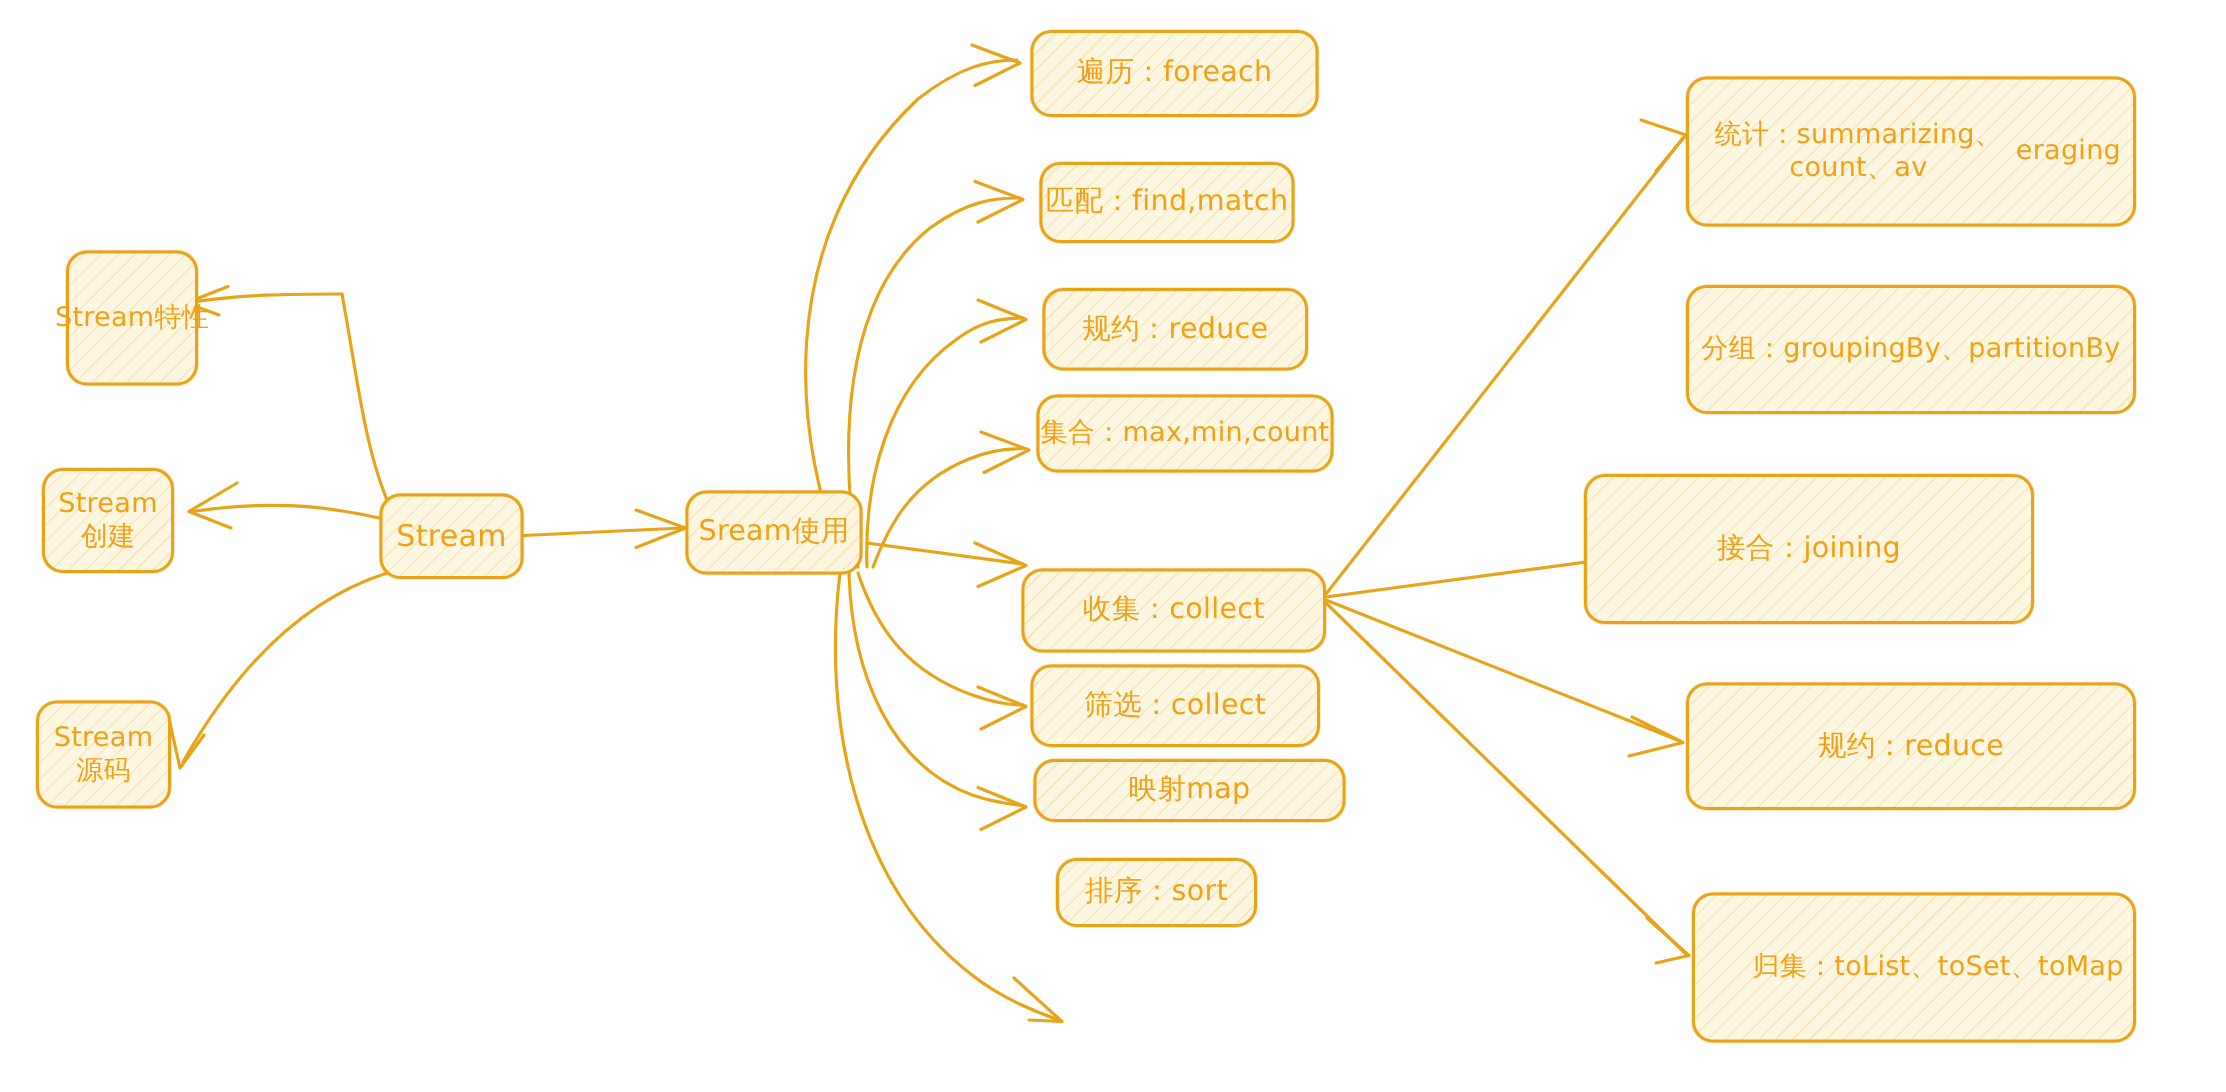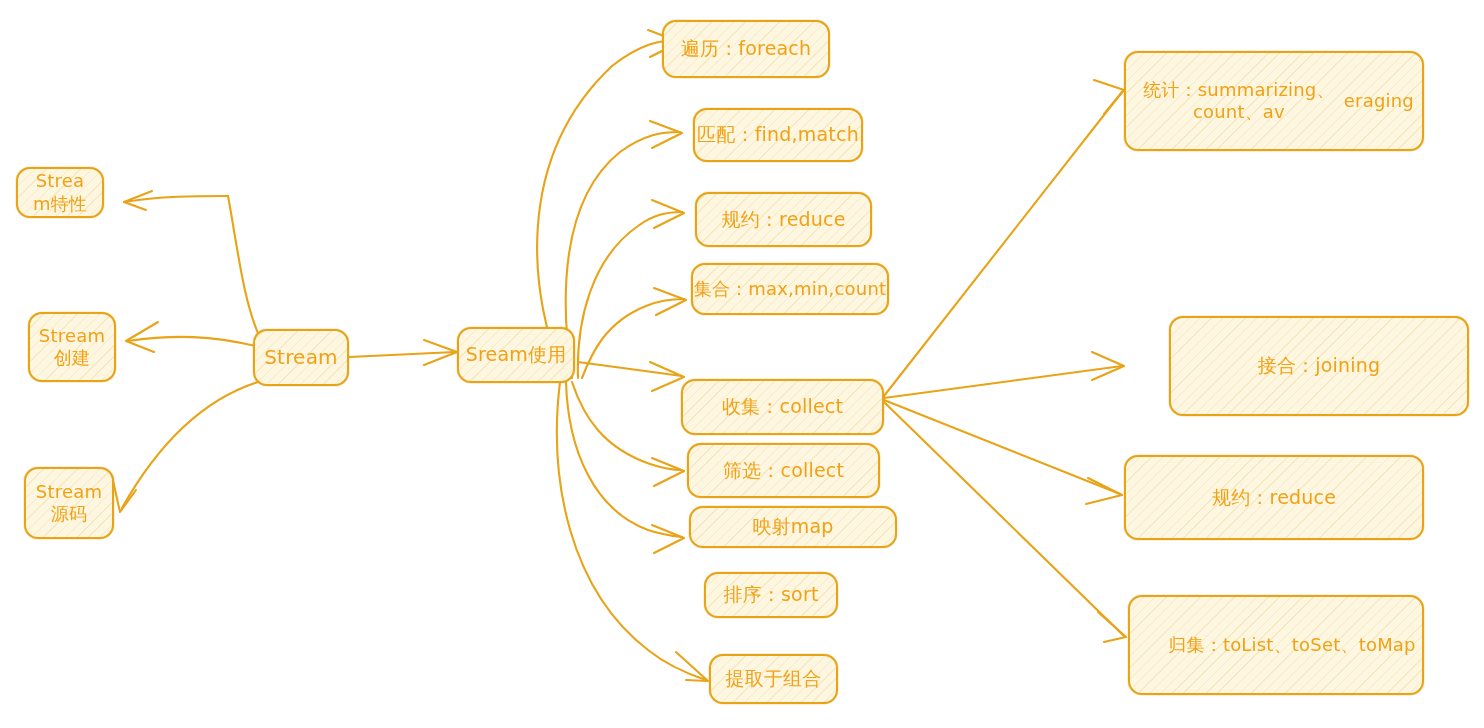--- a/index.html
+++ b/index.html
@@ -89,21 +89,21 @@
       <path d="M1092,352 L1124,366 M1092,380 L1124,366"></path>
 
       <path d="M884,400 L1120,494"></path>
       <path d="M1088,478 L1122,495 M1086,504 L1122,495"></path>
 
       <path d="M884,402 L1124,636"></path>
       <path d="M1098,612 L1126,637 M1104,642 L1126,637"></path>
     </g>
   </svg>
 
-  <div class="node" style="left:16px;top:167px;width:88px;height:51px;font-size:18px;flex-direction:column;">
+  <div class="node" style="left:44px;top:167px;width:88px;height:90px;font-size:18px;flex-direction:row;">
     <span class="txt">Strea</span>
     <span class="txt">m特性</span>
   </div>
 
   <div class="node" style="left:28px;top:312px;width:88px;height:70px;font-size:18px;flex-direction:column;">
     <span class="txt">Stream</span>
     <span class="txt">创建</span>
   </div>
 
   <div class="node" style="left:24px;top:467px;width:90px;height:72px;font-size:18px;flex-direction:column;">
@@ -112,21 +112,21 @@
   </div>
 
   <div class="node" style="left:253px;top:329px;width:96px;height:57px;font-size:20px;">
     <span class="txt">Stream</span>
   </div>
 
   <div class="node" style="left:457px;top:327px;width:118px;height:56px;font-size:19px;">
     <span class="txt">Sream使用</span>
   </div>
 
-  <div class="node" style="left:662px;top:20px;width:168px;height:58px;">
+  <div class="node" style="left:687px;top:20px;width:192px;height:58px;">
     <span class="txt">遍历：foreach</span>
   </div>
 
   <div class="node" style="left:693px;top:108px;width:170px;height:54px;">
     <span class="txt">匹配：find,match</span>
   </div>
 
   <div class="node" style="left:695px;top:192px;width:177px;height:55px;">
     <span class="txt">规约：reduce</span>
   </div>
@@ -144,31 +144,31 @@
   </div>
 
   <div class="node" style="left:689px;top:506px;width:208px;height:42px;">
     <span class="txt">映射map</span>
   </div>
 
   <div class="node" style="left:704px;top:572px;width:134px;height:46px;">
     <span class="txt">排序：sort</span>
   </div>
 
-  <div class="node" style="left:709px;top:654px;width:129px;height:50px;">
-    <span class="txt">提取于组合</span>
-  </div>
 
   <div class="node wrap" style="left:1124px;top:51px;width:300px;height:100px;font-size:18px;">
     <span class="txt">统计：summarizing、count、av</span>
     <span class="txt">eraging</span>
   </div>
 
+  <div class="node overflow" style="left:1124px;top:190px;width:300px;height:86px;font-size:18px;">
+    <span class="txt">分组：groupingBy、partitionBy</span>
+  </div>
 
-  <div class="node" style="left:1169px;top:316px;width:300px;height:100px;">
+  <div class="node" style="left:1056px;top:316px;width:300px;height:100px;">
     <span class="txt">接合：joining</span>
   </div>
 
   <div class="node" style="left:1124px;top:455px;width:300px;height:85px;">
     <span class="txt">规约：reduce</span>
   </div>
 
   <div class="node" style="left:1128px;top:595px;width:296px;height:100px;font-size:18px;padding-left:40px;">
     <span class="txt">归集：toList、toSet、toMap</span>
   </div>

